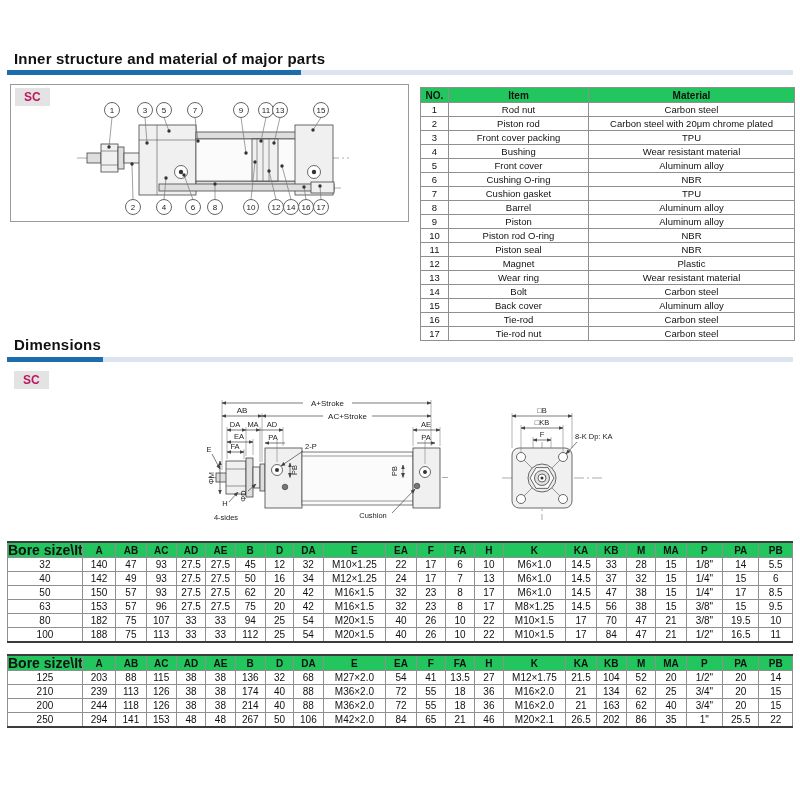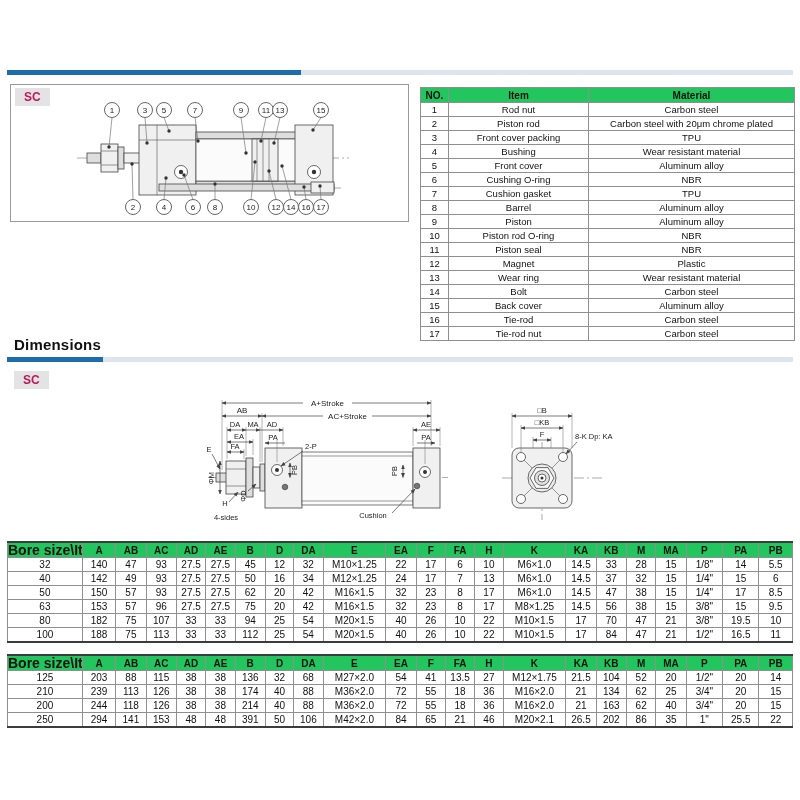--- a/index.html
+++ b/index.html
@@ -42,20 +42,21 @@
   .cot { font-size:8px; }
   .dot { fill:#333; }
   #cyl-callouts line { stroke:#777; stroke-width:.7; }
   .screw { fill:#777; stroke:#333; stroke-width:.6; }
 </style>
 </head>
 <body>
 
 <div class="page">
 
+  <div class="sec-title" style="top:50px;">Inner structure and material of major parts</div>
   <div class="bar" style="left:7px; top:70px; width:294px; background:#1c6dae;"></div>
   <div class="bar" style="left:301px; top:70px; width:492px; background:#dce4ef;"></div>
 
   <div class="panel">
     <div class="sc-chip" style="left:4px; top:3px;">SC</div>
     <svg id="cyl-svg" width="395" height="132" viewBox="0 0 395 132">
       <g>
         <line class="cl" x1="66" y1="73" x2="338" y2="73"></line>
         <line class="cl" x1="140" y1="103" x2="333" y2="103"></line>
         <rect class="part2" x="76" y="68" width="14" height="10"></rect>
@@ -721,21 +722,21 @@
           <td>20</td>
           <td>15</td>
         </tr>
         <tr>
           <td>250</td>
           <td>294</td>
           <td>141</td>
           <td>153</td>
           <td>48</td>
           <td>48</td>
-          <td>391</td>
+          <td>267</td>
           <td>50</td>
           <td>106</td>
           <td>M42×2.0</td>
           <td>84</td>
           <td>65</td>
           <td>21</td>
           <td>46</td>
           <td>M20×2.1</td>
           <td>26.5</td>
           <td>202</td>

